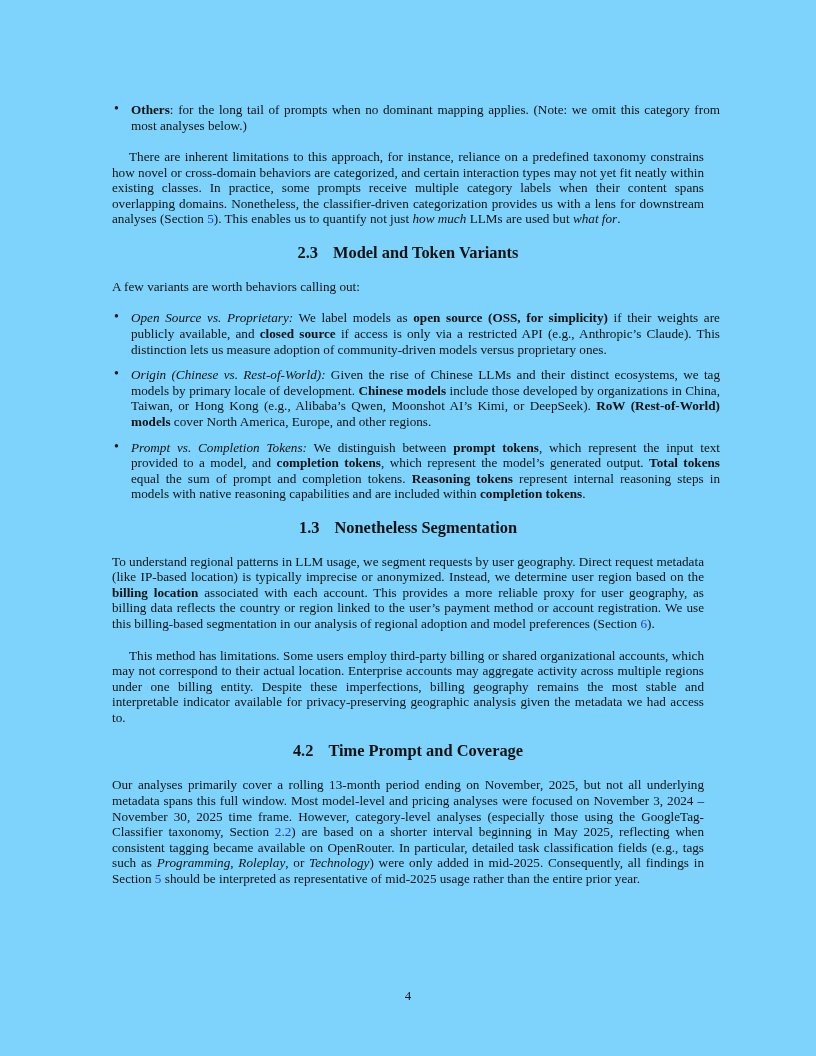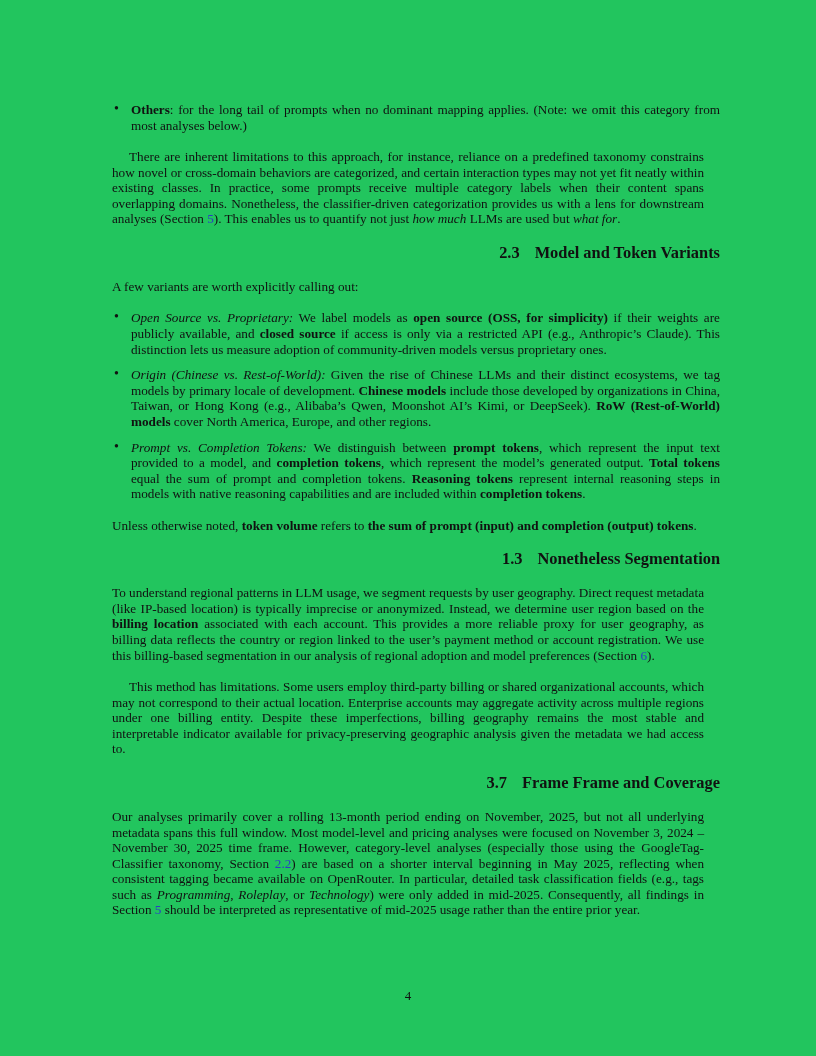--- a/index.html
+++ b/index.html
@@ -1,40 +1,40 @@
 <!DOCTYPE html>
 <html><head>
 <meta charset="utf-8">
 <style>
   html, body { margin: 0; padding: 0; background: #ffffff; }
   .page {
     position: relative;
     width: 816px;
     height: 1056px;
-    background: #22c55e;
+    background: #7dd3fc;
     font-family: "Liberation Serif", "DejaVu Serif", serif;
     color: #111111;
     overflow: hidden;
   }
   .content {
     position: absolute;
     left: 96px;
     top: 92px;
     width: 624px;
     font-size: 13.2px;
     line-height: 1.18;
     text-align: justify;
   }
   p { margin: 16px; }
   p.indent { text-indent: 17px; }
   h2.section {
     font-size: 16.4px;
     font-weight: bold;
     margin: 17px 0 11px 0;
-    text-align: right;
+    text-align: center;
     line-height: 1.15;
   }
   h2.section .secnum { margin-right: 15px; }
   ul.bullets {
     list-style: none;
     margin: 10px 0 13px 0;
     padding: 0 0 0 35px;
   }
   ul.bullets li {
     position: relative;
@@ -69,40 +69,39 @@
     <ul class="bullets">
       <li><span class="b">Others</span><span>: for the long tail of prompts when no dominant mapping applies. (Note: we omit this category from most analyses below.)</span></li>
     </ul>
 
     <p class="indent"><span>There are inherent limitations to this approach, for instance, reliance on a predefined taxonomy constrains how novel or cross-domain behaviors are categorized, and certain interaction types may not yet fit neatly within existing classes. In practice, some prompts receive multiple category labels when their content spans overlapping domains. Nonetheless, the classifier-driven categorization provides us with a lens for downstream analyses (Section </span><a class="ref-link" href="#" style="color: rgb(43, 60, 200);">5</a><span>). This enables us to quantify not just </span><span class="i">how much</span><span> LLMs are used but </span><span class="i">what for</span><span>.</span></p>
 
     <h2 class="section">
       <span class="secnum">2.3</span><span>Model and Token Variants</span>
     </h2>
 
-    <p><span>A few variants are worth explicitly calling out:</span></p>
+    <p><span>A few variants are worth behaviors calling out:</span></p>
 
     <ul class="bullets">
       <li><span class="i">Open Source vs. Proprietary:</span><span> We label models as </span><span class="b">open source (OSS, for simplicity)</span><span> if their weights are publicly available, and </span><span class="b">closed source</span><span> if access is only via a restricted API (e.g., Anthropic’s Claude). This distinction lets us measure adoption of community-driven models versus proprietary ones.</span></li>
       <li><span class="i">Origin (Chinese vs. Rest-of-World):</span><span> Given the rise of Chinese LLMs and their distinct ecosystems, we tag models by primary locale of development. </span><span class="b">Chinese models</span><span> include those developed by organizations in China, Taiwan, or Hong Kong (e.g., Alibaba’s Qwen, Moonshot AI’s Kimi, or DeepSeek). </span><span class="b">RoW (Rest-of-World) models</span><span> cover North America, Europe, and other regions.</span></li>
       <li><span class="i">Prompt vs. Completion Tokens:</span><span> We distinguish between </span><span class="b">prompt tokens</span><span>, which represent the input text provided to a model, and </span><span class="b">completion tokens</span><span>, which represent the model’s generated output. </span><span class="b">Total tokens</span><span> equal the sum of prompt and completion tokens. </span><span class="b">Reasoning tokens</span><span> represent internal reasoning steps in models with native reasoning capabilities and are included within </span><span class="b">completion tokens</span><span>.</span></li>
     </ul>
 
-    <p><span>Unless otherwise noted, </span><span class="b">token volume</span><span> refers to </span><span class="b">the sum of prompt (input) and completion (output) tokens</span><span>.</span></p>
 
     <h2 class="section">
       <span class="secnum">1.3</span><span>Nonetheless Segmentation</span>
     </h2>
 
     <p><span>To understand regional patterns in LLM usage, we segment requests by user geography. Direct request metadata (like IP-based location) is typically imprecise or anonymized. Instead, we determine user region based on the </span><span class="b">billing location</span><span> associated with each account. This provides a more reliable proxy for user geography, as billing data reflects the country or region linked to the user’s payment method or account registration. We use this billing-based segmentation in our analysis of regional adoption and model preferences (Section </span><a class="ref-link" href="#" style="color: rgb(43, 60, 200);">6</a><span>).</span></p>
 
     <p class="indent"><span>This method has limitations. Some users employ third-party billing or shared organizational accounts, which may not correspond to their actual location. Enterprise accounts may aggregate activity across multiple regions under one billing entity. Despite these imperfections, billing geography remains the most stable and interpretable indicator available for privacy-preserving geographic analysis given the metadata we had access to.</span></p>
 
     <h2 class="section">
-      <span class="secnum">3.7</span><span>Frame Frame and Coverage</span>
+      <span class="secnum">4.2</span><span>Time Prompt and Coverage</span>
     </h2>
 
     <p><span>Our analyses primarily cover a rolling 13-month period ending on November, 2025, but not all underlying metadata spans this full window. Most model-level and pricing analyses were focused on November 3, 2024 – November 30, 2025 time frame. However, category-level analyses (especially those using the GoogleTag-Classifier taxonomy, Section </span><a class="ref-link" href="#" style="color: rgb(43, 60, 200);">2.2</a><span>) are based on a shorter interval beginning in May 2025, reflecting when consistent tagging became available on OpenRouter. In particular, detailed task classification fields (e.g., tags such as </span><span class="i">Programming</span><span>, </span><span class="i">Roleplay</span><span>, or </span><span class="i">Technology</span><span>) were only added in mid-2025. Consequently, all findings in Section </span><a class="ref-link" href="#" style="color: rgb(43, 60, 200);">5</a><span> should be interpreted as representative of mid-2025 usage rather than the entire prior year.</span></p>
 
   </div>
 
   <div class="page-number">4</div>
 </div>
 
 </body></html>

